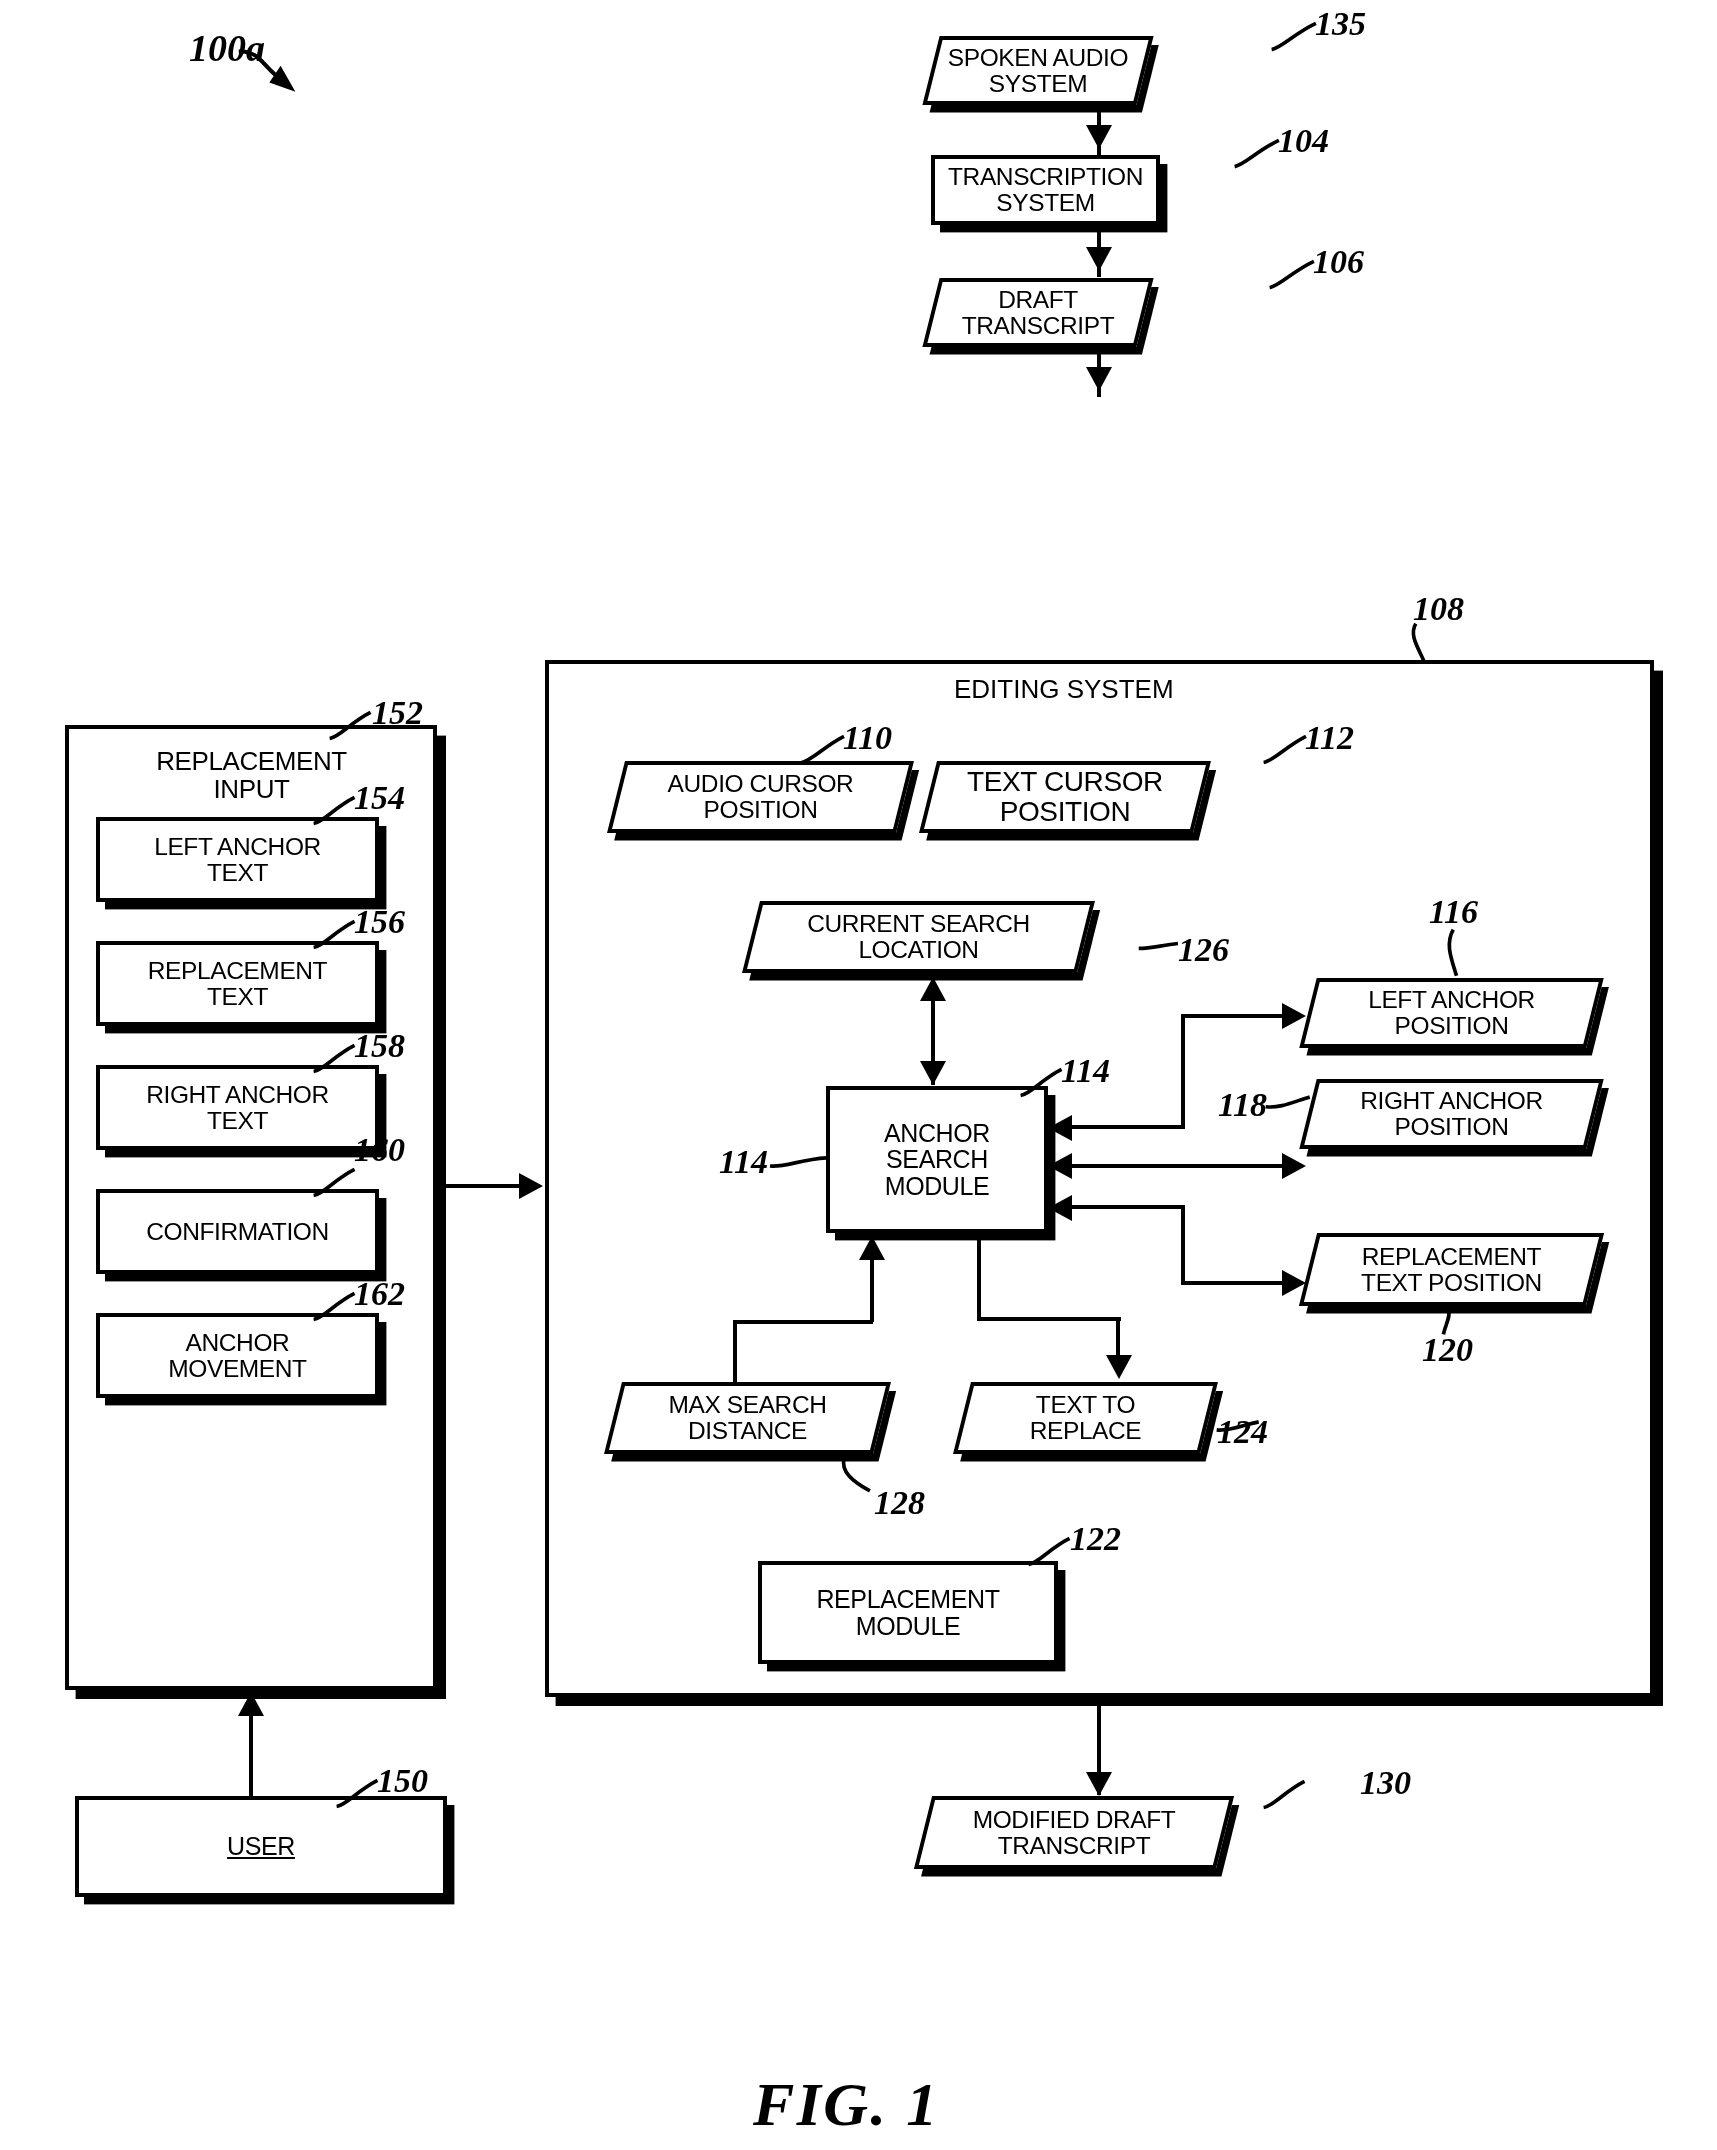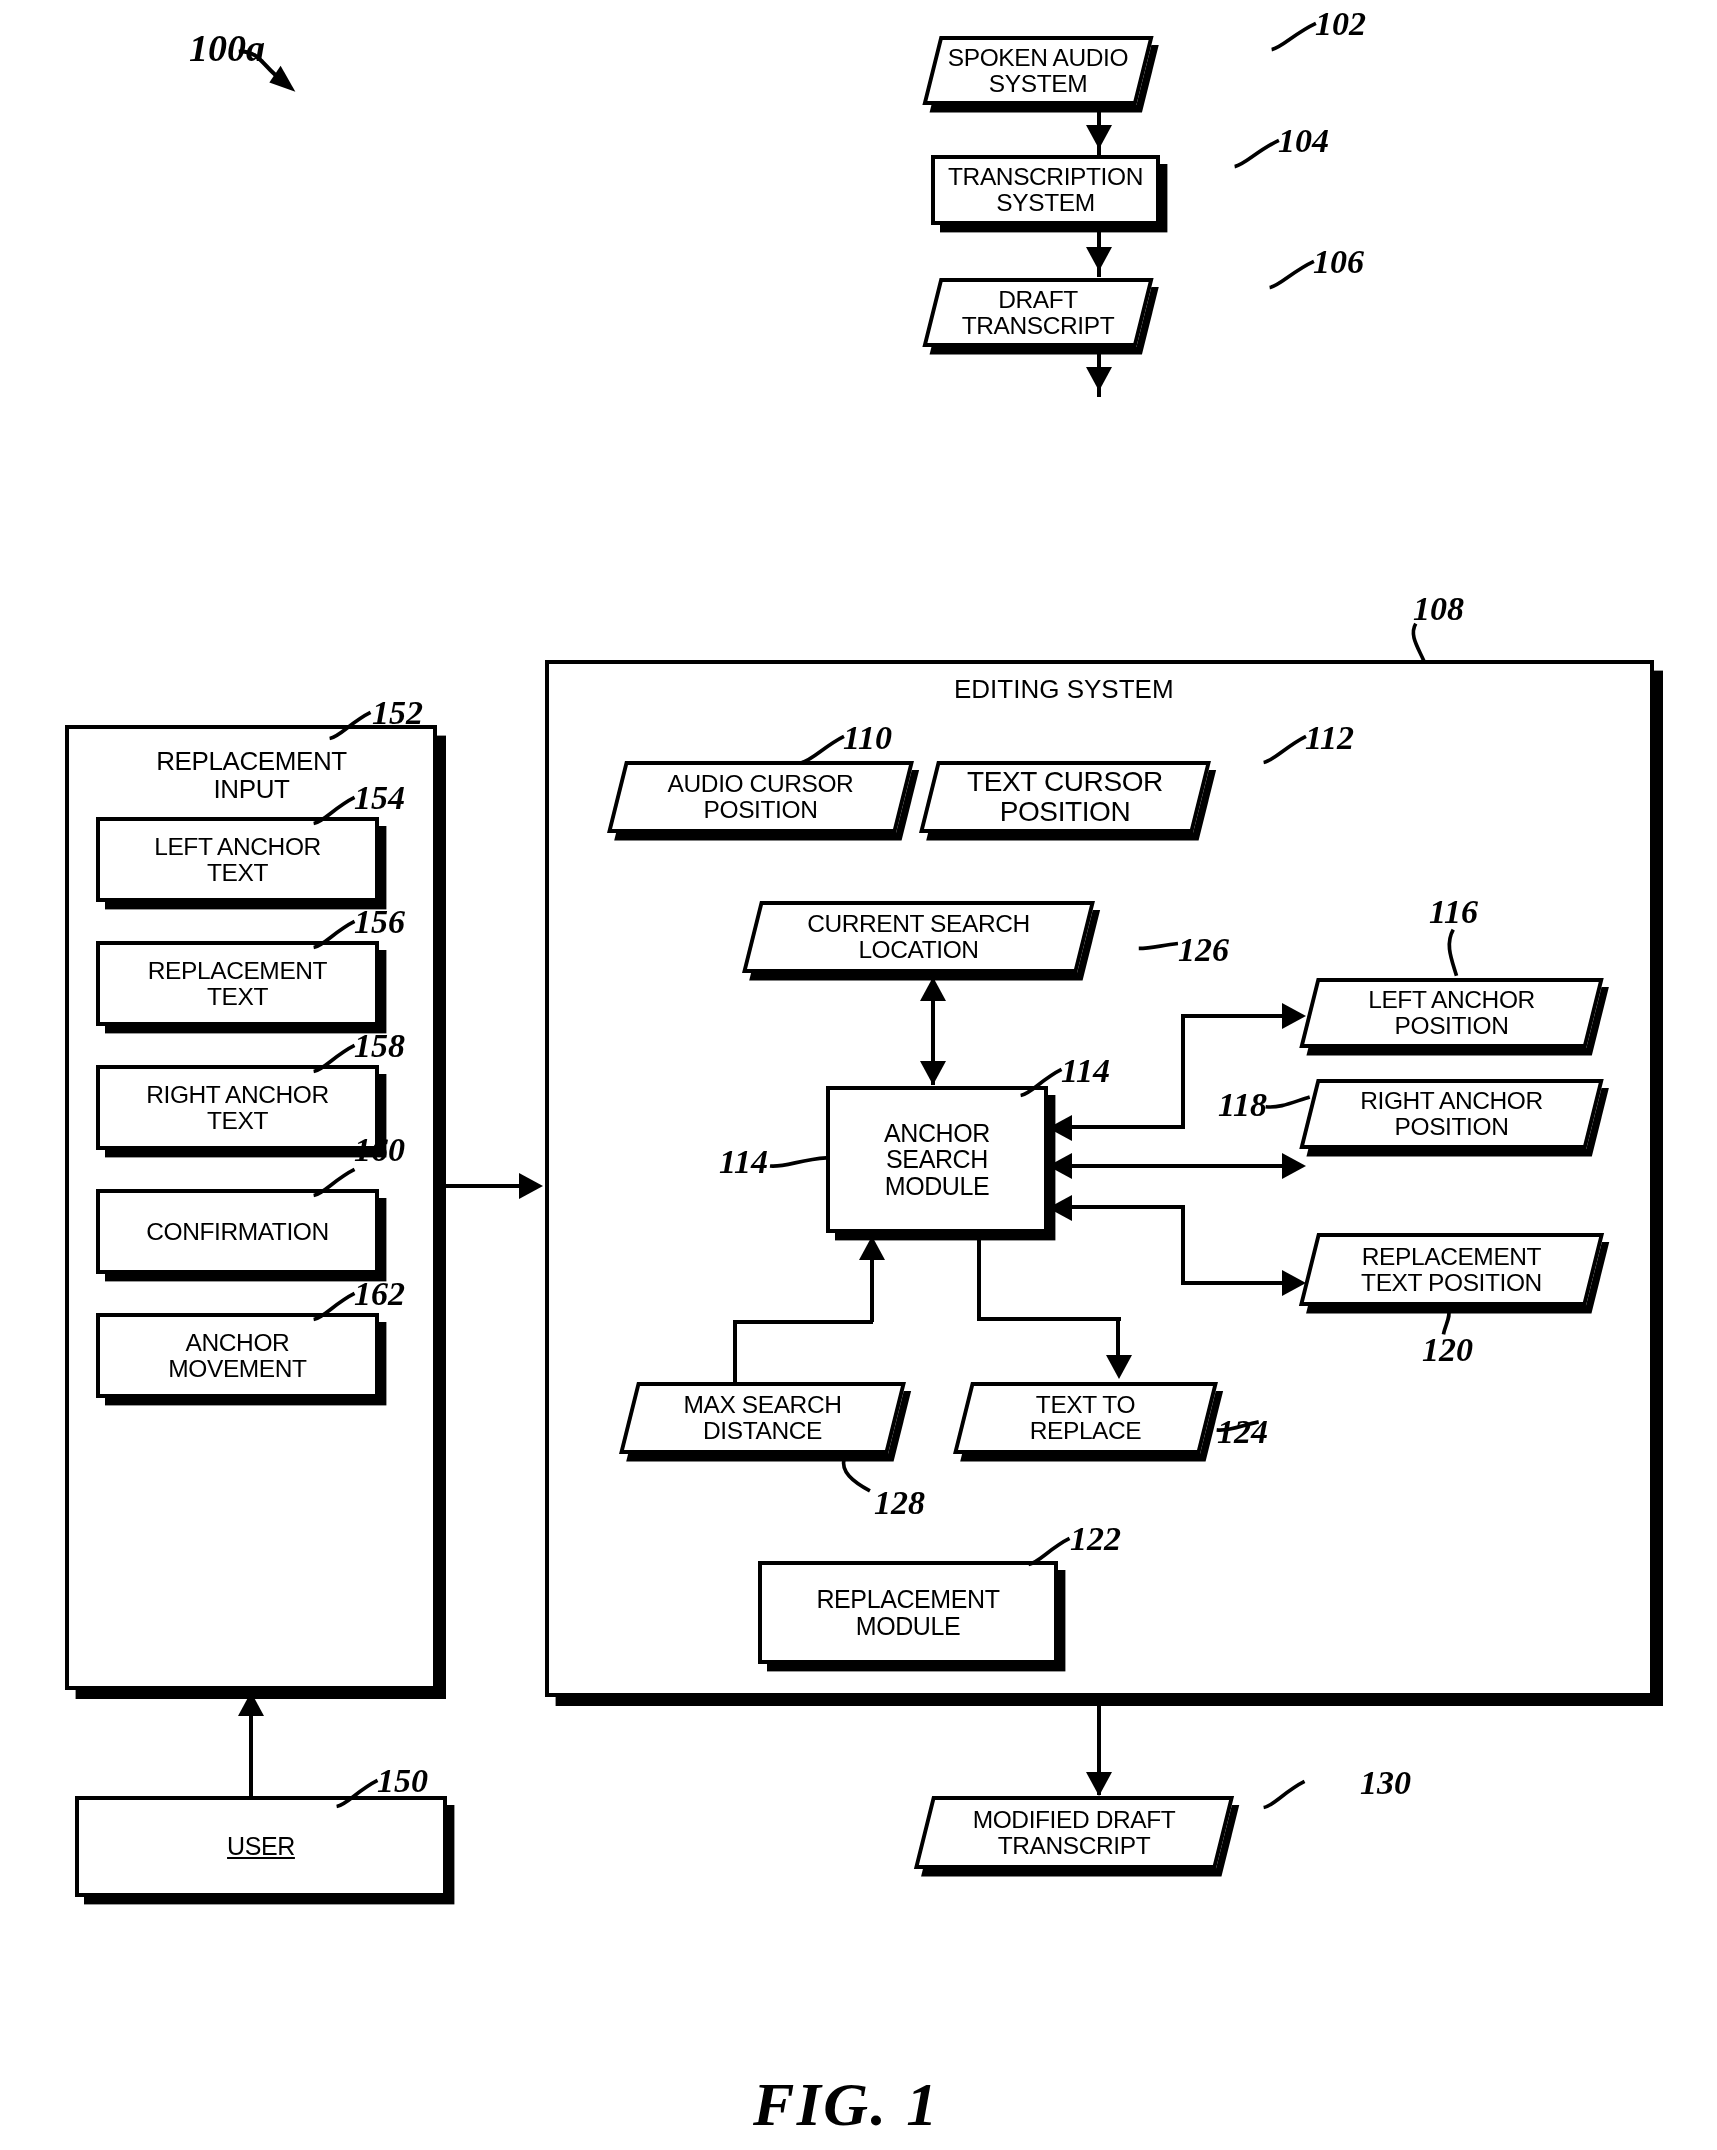--- a/index.html
+++ b/index.html
@@ -124,21 +124,21 @@
   <svg class="curve" style="left:237px; top:45px;" width="98" height="57" viewBox="0 0 120 70">
     <path d="M2,8 C28,6 34,30 54,42" stroke="#000" stroke-width="5" fill="none"></path>
     <polygon points="48,28 76,52 42,52" fill="#000" transform="rotate(20 58 42)"></polygon>
   </svg>
 
   <div class="node para" style="left:931px; top:36px; width:214px; height:69px; font-size:24.5px;">
     <div class="skin"></div>
     <div class="txt">SPOKEN AUDIO
 SYSTEM</div>
   </div>
-  <div class="ref" style="left:1315px; top:4.9px;">102</div>
+  <div class="ref" style="left:1315px; top:4.9px;">135</div>
   <svg class="curve" style="left:1270px; top:14.7px;" width="59" height="38" viewBox="0 0 72 46">
     <path d="M2,42 C14,40 30,22 56,10" stroke="#000" stroke-width="4.5" fill="none"></path>
   </svg>
 
   <div class="ln vl" style="left:1097px; top:109px; height:47px;"></div>
   <div class="arw arw-d" style="left:1086px; top:125px;"></div>
 
   <div class="node rect" style="left:931px; top:155px; width:229px; height:70px; font-size:24.5px;">
     <div class="txt">TRANSCRIPTION
 SYSTEM</div>
@@ -259,21 +259,21 @@
   <svg class="curve" style="left:1437px; top:1305px;" width="29" height="33" viewBox="0 0 36 40">
     <path d="M14,2 C18,14 10,24 8,36" stroke="#000" stroke-width="4.5" fill="none"></path>
   </svg>
 
   <div class="ln hl" style="left:1048px; top:1205px; width:137px;"></div>
   <div class="ln vl" style="left:1181px; top:1205px; height:80px;"></div>
   <div class="ln hl" style="left:1181px; top:1281px; width:108px;"></div>
   <div class="arw arw-r" style="left:1282px; top:1270px;"></div>
   <div class="arw arw-l" style="left:1048px; top:1195px;"></div>
 
-  <div class="node para" style="left:628px; top:1382px; width:269px; height:72px; font-size:24.5px;justify-content:flex-end;">
+  <div class="node para" style="left:613px; top:1382px; width:269px; height:72px; font-size:24.5px;justify-content:flex-end;">
     <div class="skin"></div>
     <div class="txt">MAX SEARCH
 DISTANCE</div>
   </div>
   <div class="ref" style="left:874px; top:1484px;">128</div>
   <svg class="curve" style="left:834px; top:1457px;" width="46" height="42" viewBox="0 0 56 52">
     <path d="M12,2 C8,18 22,30 44,42" stroke="#000" stroke-width="4.5" fill="none"></path>
   </svg>
 
   <div class="ln vl" style="left:733px; top:1320px; height:64px;"></div>

